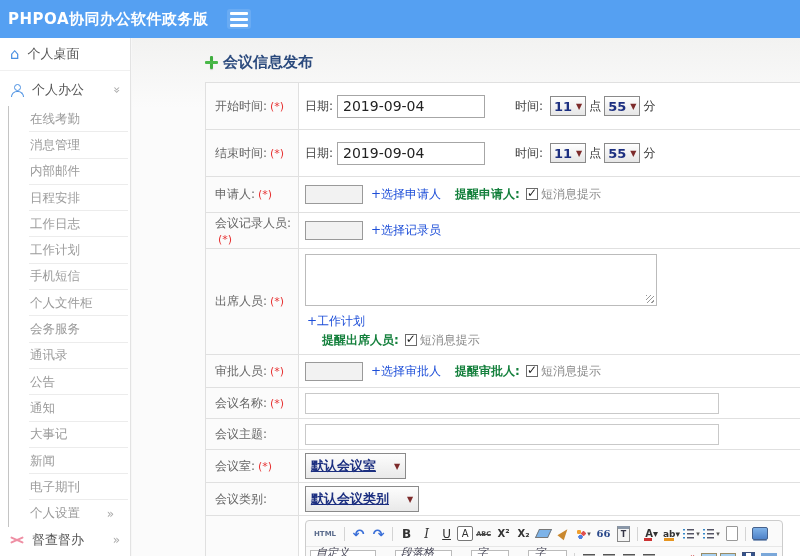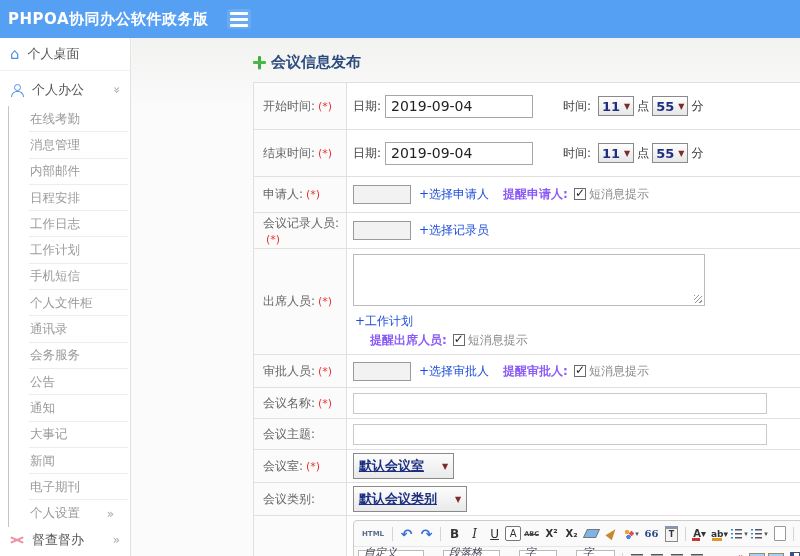--- a/index.html
+++ b/index.html
@@ -26,42 +26,42 @@
   .side-sub { height:26.3px; display:flex; align-items:center; padding-left:21px; color:#9b9b9b; font-size:12.5px; position:relative; cursor:pointer; }
   .side-sub::after { content:""; position:absolute; left:20px; right:2px; bottom:0; height:1px; background:#ececec; }
   .side-sub.no-line::after { display:none; }
   .icon-shuffle { position:relative; width:14px; height:12px; display:inline-block; }
   .icon-shuffle::before,.icon-shuffle::after { content:""; position:absolute; top:5px; left:0; width:14px; height:2px; background:#ef8fa4; border-radius:1px; }
   .icon-shuffle::before { transform:rotate(24deg); }
   .icon-shuffle::after { transform:rotate(-24deg); }
   .side-sec.bottom { height:26px; }
 
   
-  main { position:absolute; top:38px; left:132px; right:0; bottom:0; background:linear-gradient(#f2f2f1, #fbfbfb 70px);padding-left:48px; }
+  main { position:absolute; top:38px; left:132px; right:0; bottom:0; background:linear-gradient(#f2f2f1, #fbfbfb 70px); }
   .page-title { display:flex; align-items:center; gap:5px; margin:15px 0 10px 73px; font-size:15px; font-weight:bold; color:#2b4a7d; }
   .plus { position:relative; width:13px; height:13px; display:inline-block; }
   .plus::before { content:""; position:absolute; left:5px; top:0; width:3px; height:13px; background:#3fae3f; border-radius:1px; box-shadow:0 1px 1px rgba(0,0,0,.2); }
   .plus::after { content:""; position:absolute; top:5px; left:0; width:13px; height:3px; background:#49b849; border-radius:1px; }
 
   table.form { border-collapse:collapse; margin-left:73px; width:640px; background:#fff; table-layout:fixed; }
   td { border:1px solid #e0e0e0; padding:2px 6px; vertical-align:middle; font-size:12px; }
   td.lbl { width:93px; background:#fbfbfb; color:#666; padding-left:9px; }
   em.req { color:#e63333; font-style:normal; margin-left:3px; font-size:11px; }
   tr.h30 td { height:30px; } tr.h36 td { height:36px; } tr.h33 td { height:33px; } tr.h31 td { height:31px; }
 
   .inline-lbl { color:#444; margin-right:4px; }
   .inline-lbl.tm { margin-left:26px; }
   .date-input { width:148px; height:23px; border:1px solid #a6a6a6; font-size:14px; color:#222; padding:0 5px; font-family:inherit; vertical-align:middle; }
   .small-input { width:58px; height:19px; border:1px solid #9a9a9a; background:#f2f2f2; vertical-align:middle; }
   .long-input { width:414px; height:21px; border:1px solid #c9c9c9; font-family:inherit; padding:0 4px; }
   .ta-wrap { position:relative; display:inline-block; margin-top:3px; }
   .ta-wrap textarea { width:352px; height:52px; border:1px solid #bbb; resize:none; font-family:inherit; }
   .ta-wrap::after { content:""; position:absolute; right:3px; bottom:6px; width:8px; height:8px; background:repeating-linear-gradient(135deg,#999 0 1px,transparent 1px 3px); }
   .pick-link { color:#1d4ed8; text-decoration:none; margin-left:8px; cursor:pointer; }
-  .remind { margin-left:14px; color:#8b5cf6; font-weight:bold; }
+  .remind { margin-left:14px; color:#15803d; font-weight:bold; }
   .cb { display:inline-block; width:12px; height:12px; border:1px solid #6b6b6b; background:#fff; margin:0 3px 0 6px; vertical-align:-2px; position:relative; cursor:pointer; }
   .cb.checked::after { content:"✓"; position:absolute; left:0; top:-3px; font-size:12px; font-weight:bold; color:#222; }
   .sms { color:#8a8a8a; }
   .mini-select { display:inline-flex; align-items:center; height:20px; border:1px solid #8a8a8a; background:linear-gradient(#fff,#e6e6e6); padding:0 3px; margin:11px 3px; cursor:pointer; vertical-align:middle; }
   .mini-select .num { color:#1c2f80; font-weight:bold; font-size:13px; }
   .car { color:#7d2b2b; font-size:8px; margin-left:4px; }
   .big-select { display:inline-flex; align-items:center; gap:14px; border:1px solid #8a8a8a; background:linear-gradient(#fdfdfd,#e9e9e9); padding:3px 5px; cursor:pointer; font-size:13px; font-weight:bold; }
   .big-select u { color:#1c2f80; }
   .link-line { margin:4px 0 2px; }
   .remind-line { margin:2px 0 3px; }
@@ -175,25 +175,25 @@
 
       <li class="side-sub">
         <span>手机短信</span>
       </li>
 
       <li class="side-sub">
         <span>个人文件柜</span>
       </li>
 
       <li class="side-sub">
+        <span>会务服务</span>
+      </li>
+
+      <li class="side-sub">
         <span>通讯录</span>
-      </li>
-
-      <li class="side-sub">
-        <span>会务服务</span>
       </li>
 
       <li class="side-sub">
         <span>公告</span>
       </li>
 
       <li class="side-sub">
         <span>通知</span>
       </li>
 

